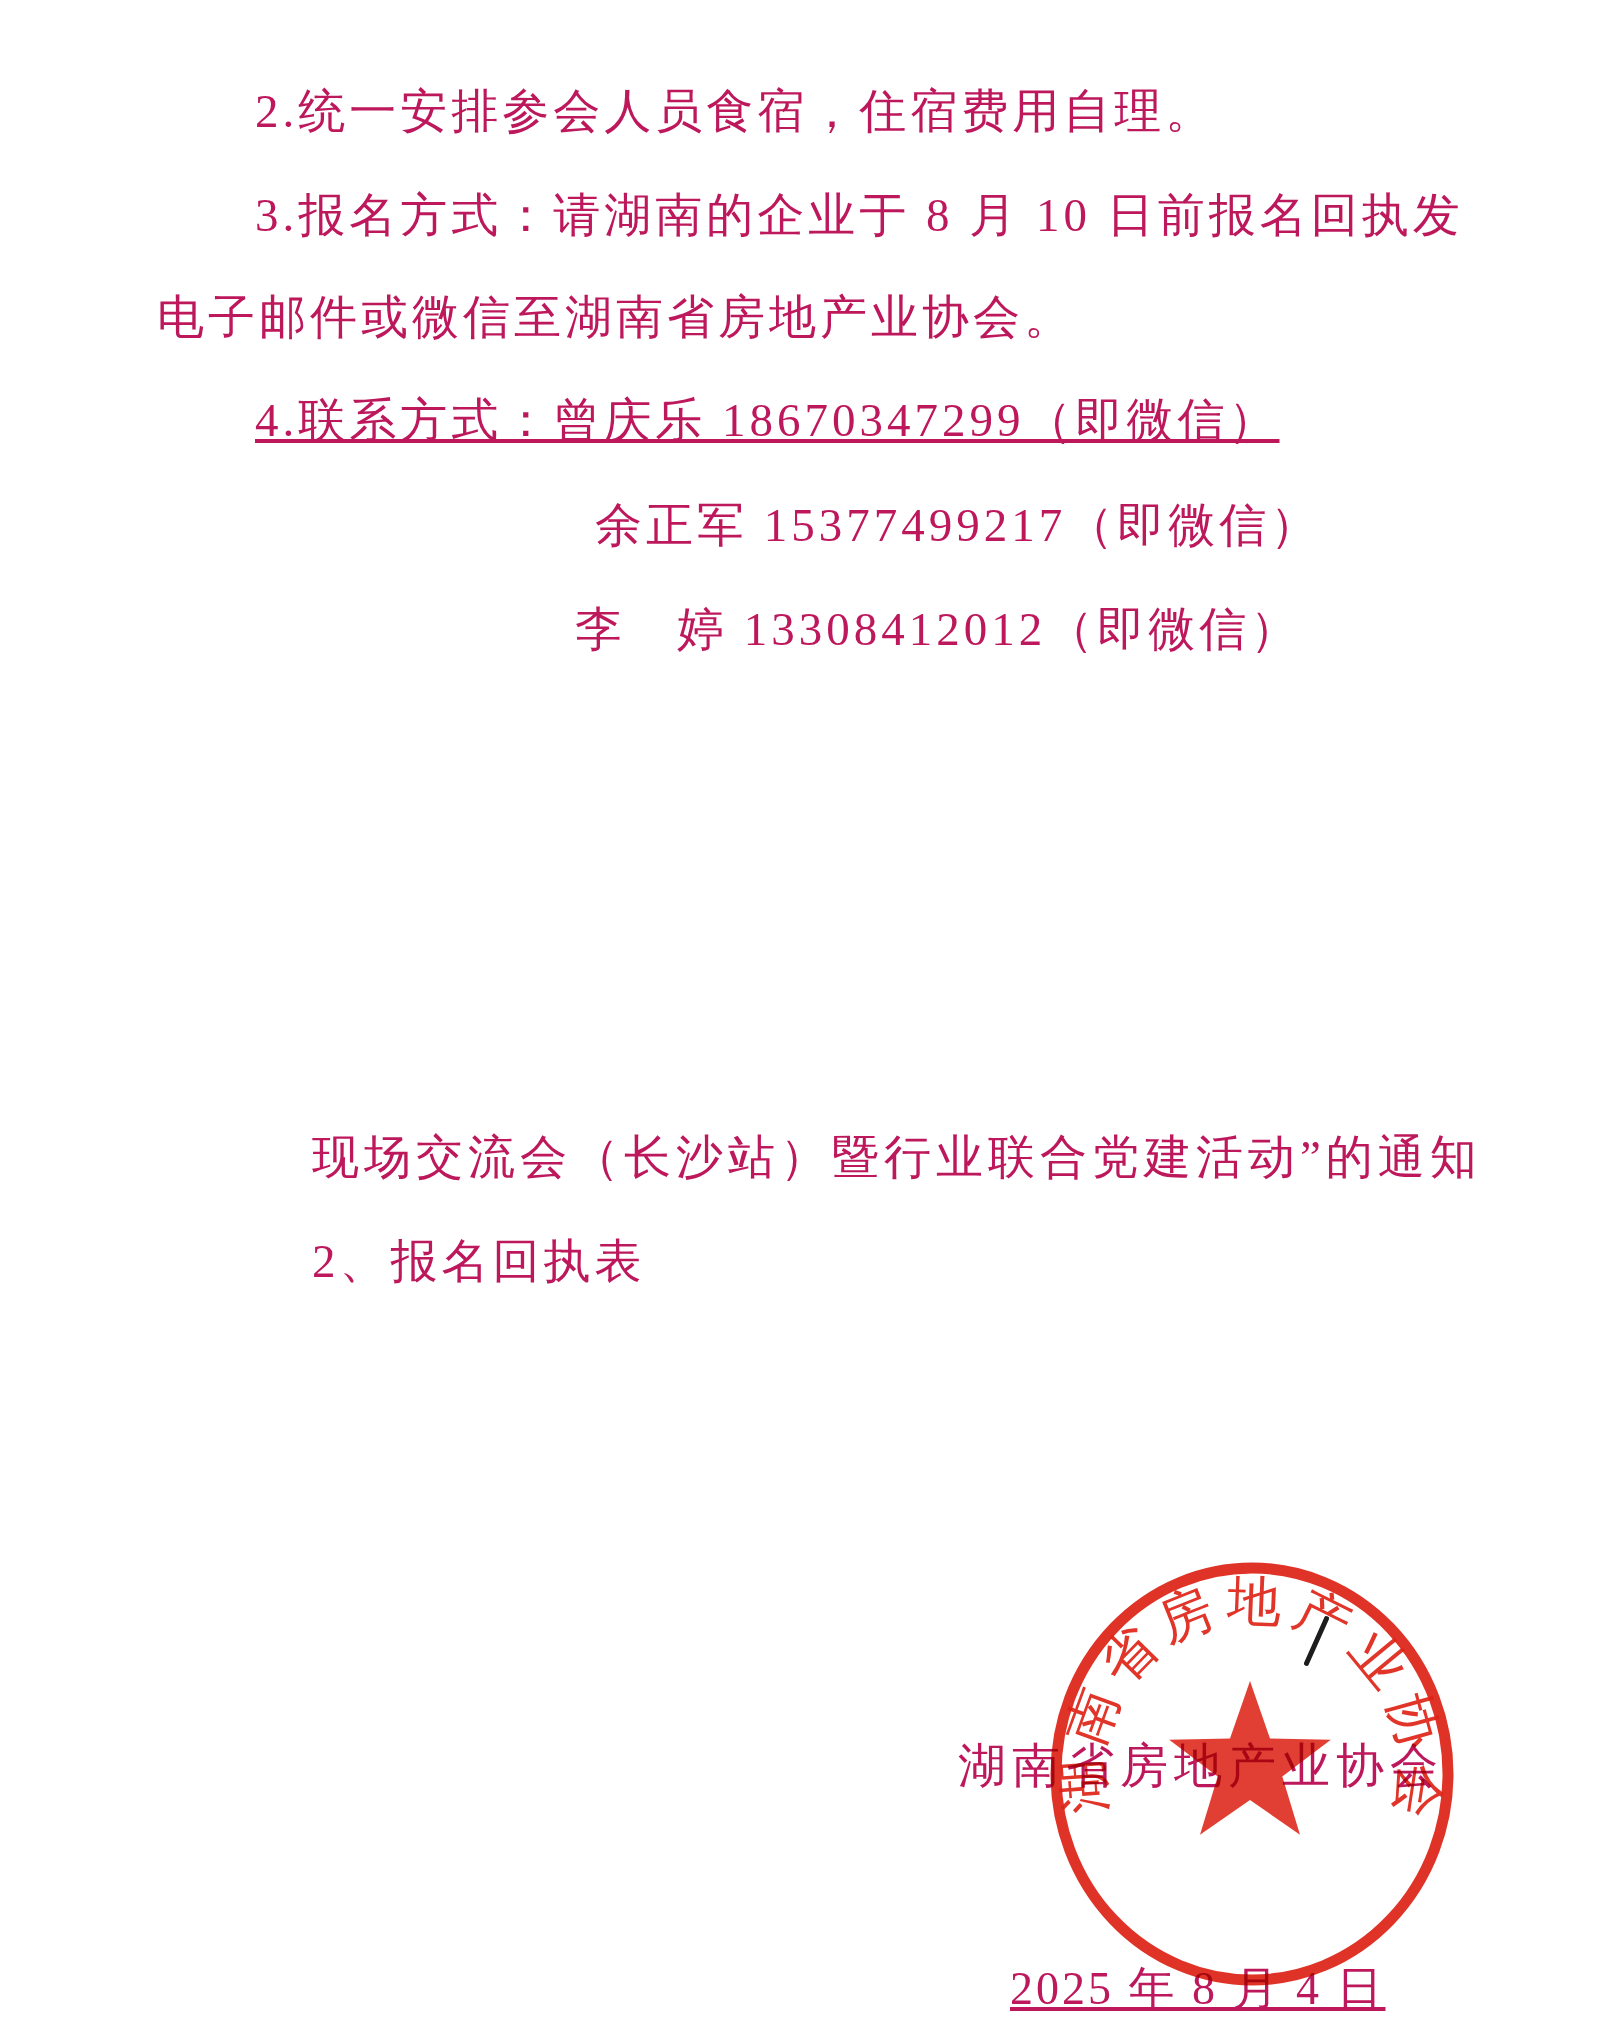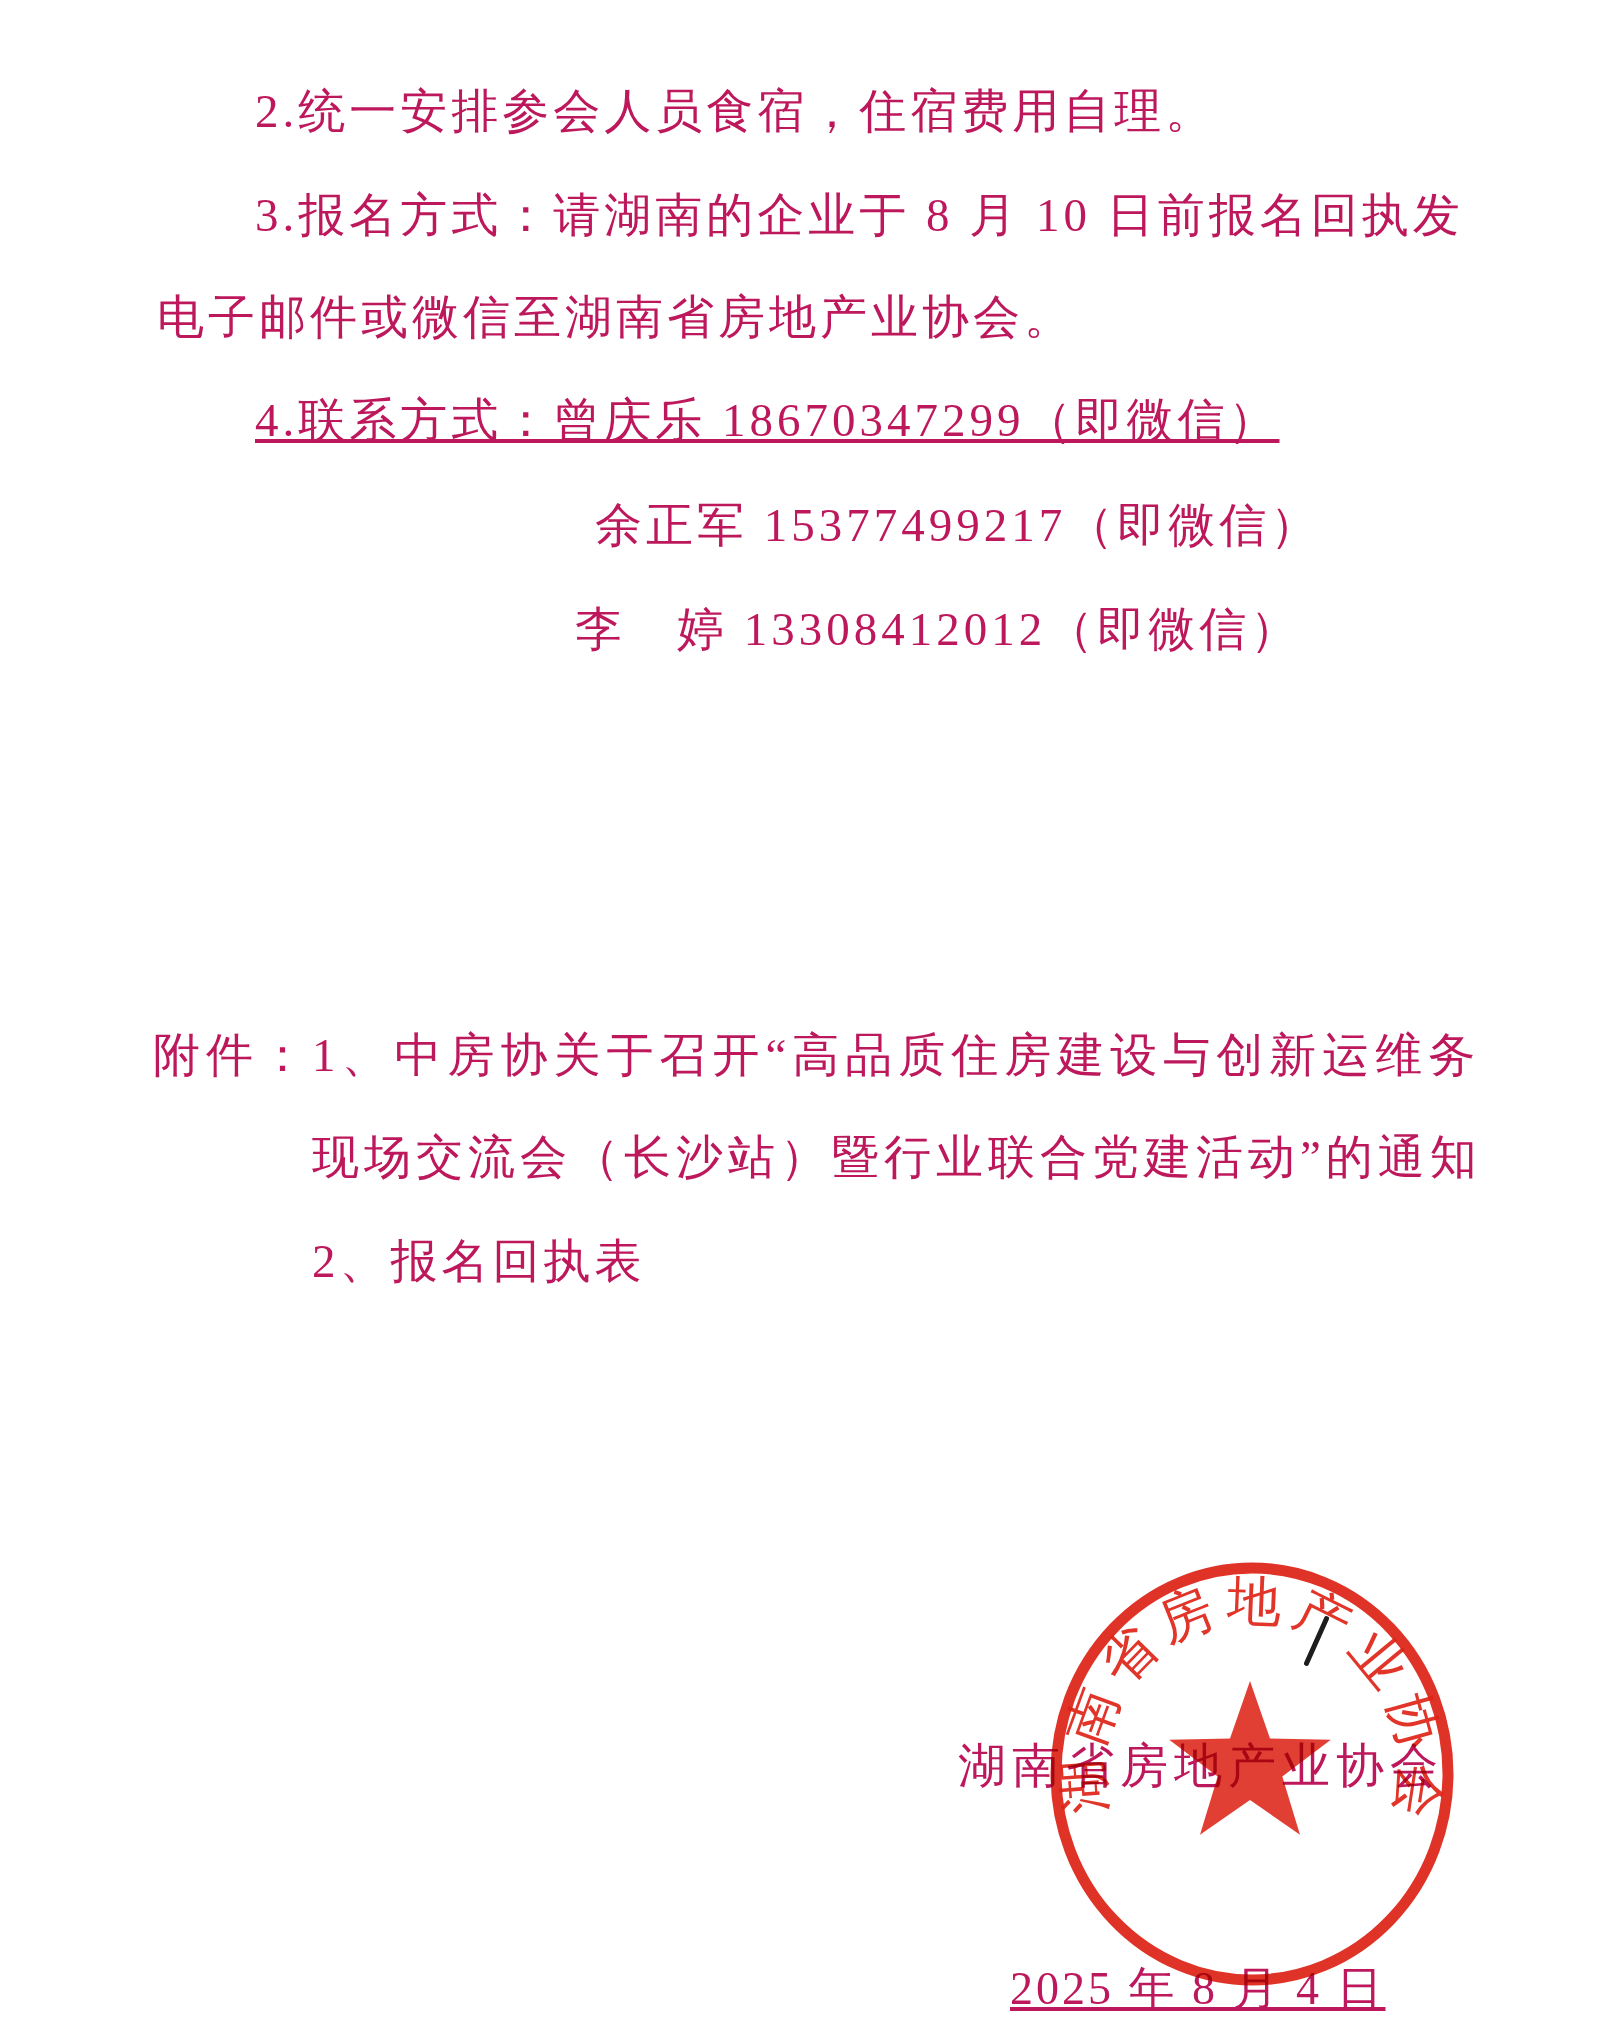--- a/index.html
+++ b/index.html
@@ -65,21 +65,20 @@
 <body>
 
 <div class="page">
 
   <div class="line l0">2.统一安排参会人员食宿，住宿费用自理。</div>
   <div class="line l1">3.报名方式：请湖南的企业于 8 月 10 日前报名回执发</div>
   <div class="line l2">电子邮件或微信至湖南省房地产业协会。</div>
   <div class="line l3">4.联系方式：曾庆乐 18670347299（即微信）</div>
   <div class="line l4">余正军 15377499217（即微信）</div>
   <div class="line l5">李　婷 13308412012（即微信）</div>
-  <div class="line l7">附件：1、中房协关于召开“高品质住房建设与创新运维务</div>
   <div class="line l8">现场交流会（长沙站）暨行业联合党建活动”的通知</div>
   <div class="line l9">2、报名回执表</div>
 
   <div class="line sig-org">湖南省房地产业协会</div>
   <div class="line sig-date">2025 年 8 月 4 日</div>
 
   <div class="seal">
     <svg viewBox="0 0 412 432" xmlns="http://www.w3.org/2000/svg">
       <defs>
         <path id="sealArc" d="M 59.8 253.3 A 150 150 0 1 1 348.2 253.3" fill="none"></path>

